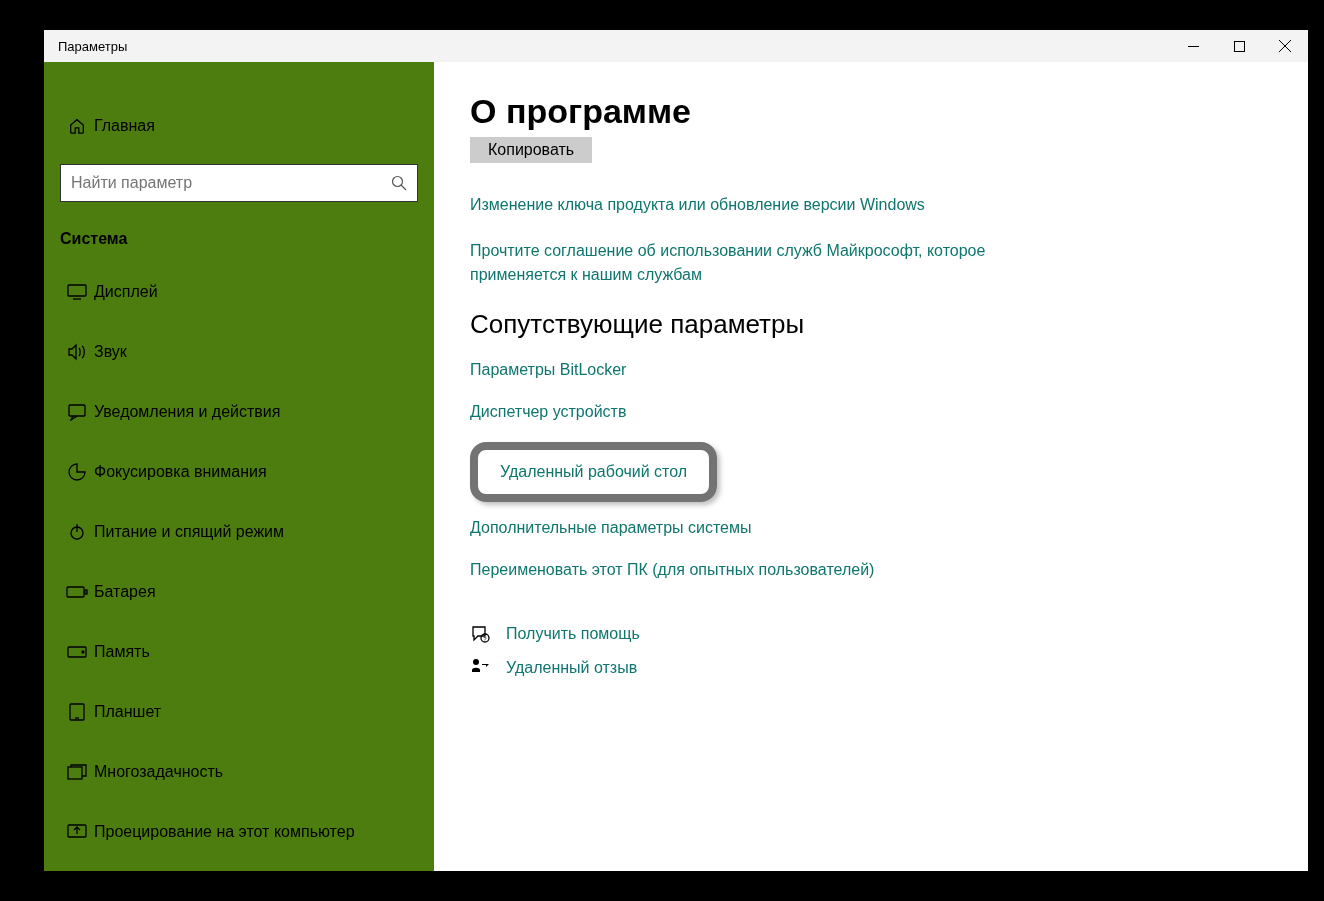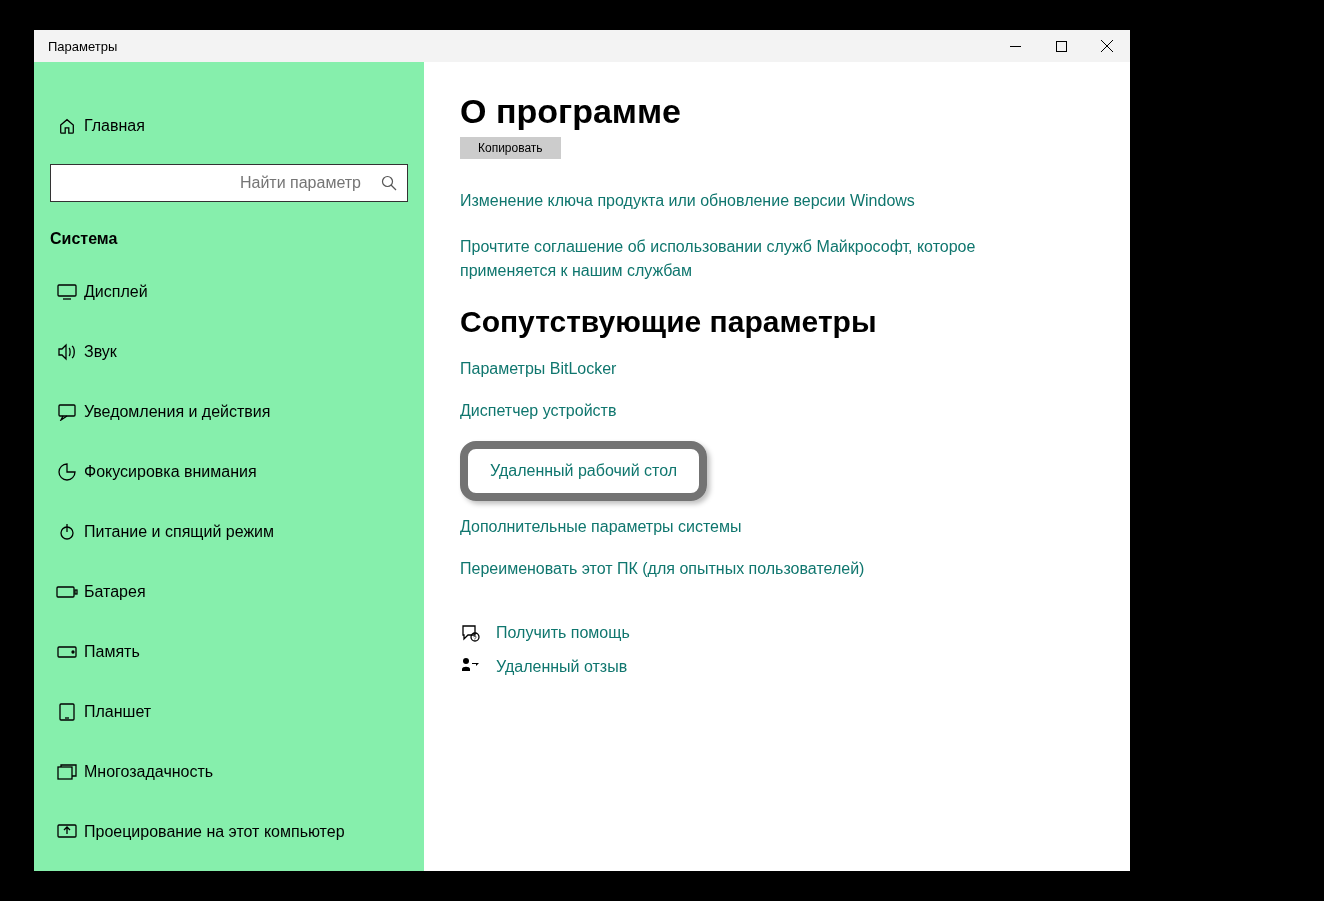--- a/index.html
+++ b/index.html
@@ -1,36 +1,36 @@
 <!DOCTYPE html>
 <html><head>
 <meta charset="utf-8">
 <style>
 * { margin:0; padding:0; box-sizing:border-box; font-family:"Segoe UI",Arial,sans-serif; }
 body { background:#000; width:1324px; height:901px; overflow:hidden; }
-.window { position:absolute; top:30px; left:34px; width:1096px; height:841px; background:#fff; display:flex; flex-direction:column; }
+.window { position:absolute; top:30px; left:44px; width:1264px; height:841px; background:#fff; display:flex; flex-direction:column; }
 .titlebar { height:32px; display:flex; align-items:center; background:#f3f3f3; }
 .title { font-size:13px; color:#000; padding-left:14px; flex:1; }
 .winbtn { width:46px; height:32px; display:flex; align-items:center; justify-content:center; }
 .winbtn svg { stroke:#000; stroke-width:1; fill:none; }
 .body { flex:1; display:flex; overflow:hidden; }
-.sidebar { width:390px; background:#86efac; padding-top:34px; overflow:hidden; }
+.sidebar { width:390px; background:#4d7c0f; padding-top:34px; overflow:hidden; }
 .navrow { height:60px; display:flex; align-items:center; padding-left:16px; cursor:pointer; }
 .navrow .icon { width:34px; display:flex; justify-content:center; }
 .navrow .lbl { font-size:16px; color:#000; }
 .search { margin:8px 16px 14px 16px; height:38px; border:1px solid #333; background:#fff; display:flex; align-items:center; }
-.search input { border:none; outline:none; flex:1; font-size:16px; padding:0 10px; background:transparent;text-align:right; }
+.search input { border:none; outline:none; flex:1; font-size:16px; padding:0 10px; background:transparent; }
 .search .sicon { width:36px; display:flex; justify-content:center; }
 .cat { font-size:16px; font-weight:700; padding:14px 0 14px 16px; }
 .content { flex:1; background:#fff; padding:30px 0 0 36px; overflow:hidden; }
 h1 { font-size:34px; font-weight:600; margin-bottom:6px; }
-.copybtn { display:inline-block; background:#ccc; padding:4px 18px; font-size:12px; margin-bottom:30px; }
+.copybtn { display:inline-block; background:#ccc; padding:4px 18px; font-size:16px; margin-bottom:30px; }
 .link { color:#0f766e; font-size:16px; line-height:1.5; display:inline-block; cursor:pointer; }
 .lnkblk { margin-bottom:22px; max-width:560px; }
-h2 { font-size:30px; font-weight:700; margin-top:22px; margin-bottom:18px; }
+h2 { font-size:26px; font-weight:400; margin-top:22px; margin-bottom:18px; }
 .rel { margin-bottom:18px; }
 .highlight { display:inline-block; border:8px solid #737373; border-radius:16px; padding:10px 22px; margin-bottom:14px; box-shadow:3px 3px 5px rgba(0,0,0,0.25); }
 .footrow { display:flex; align-items:center; margin-bottom:10px; }
 .footrow .ficon { width:36px; }
 svg { display:block; }
 </style>
 </head>
 <body>
 
 <div class="window">

